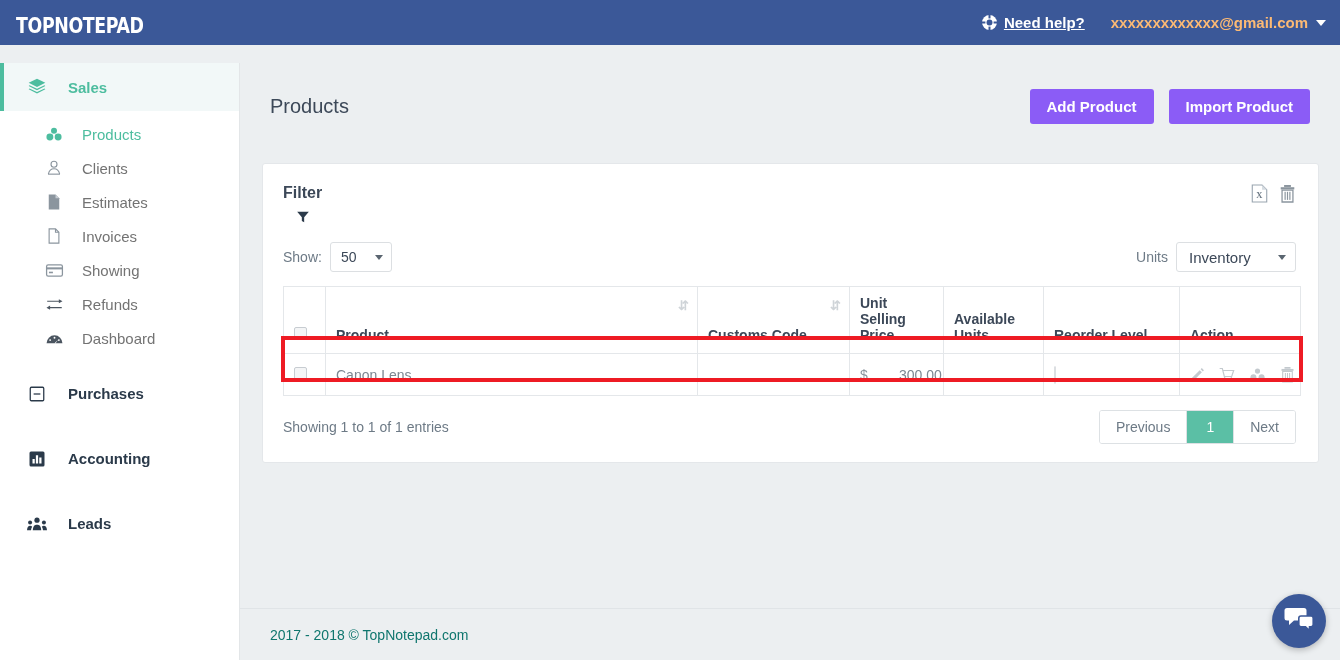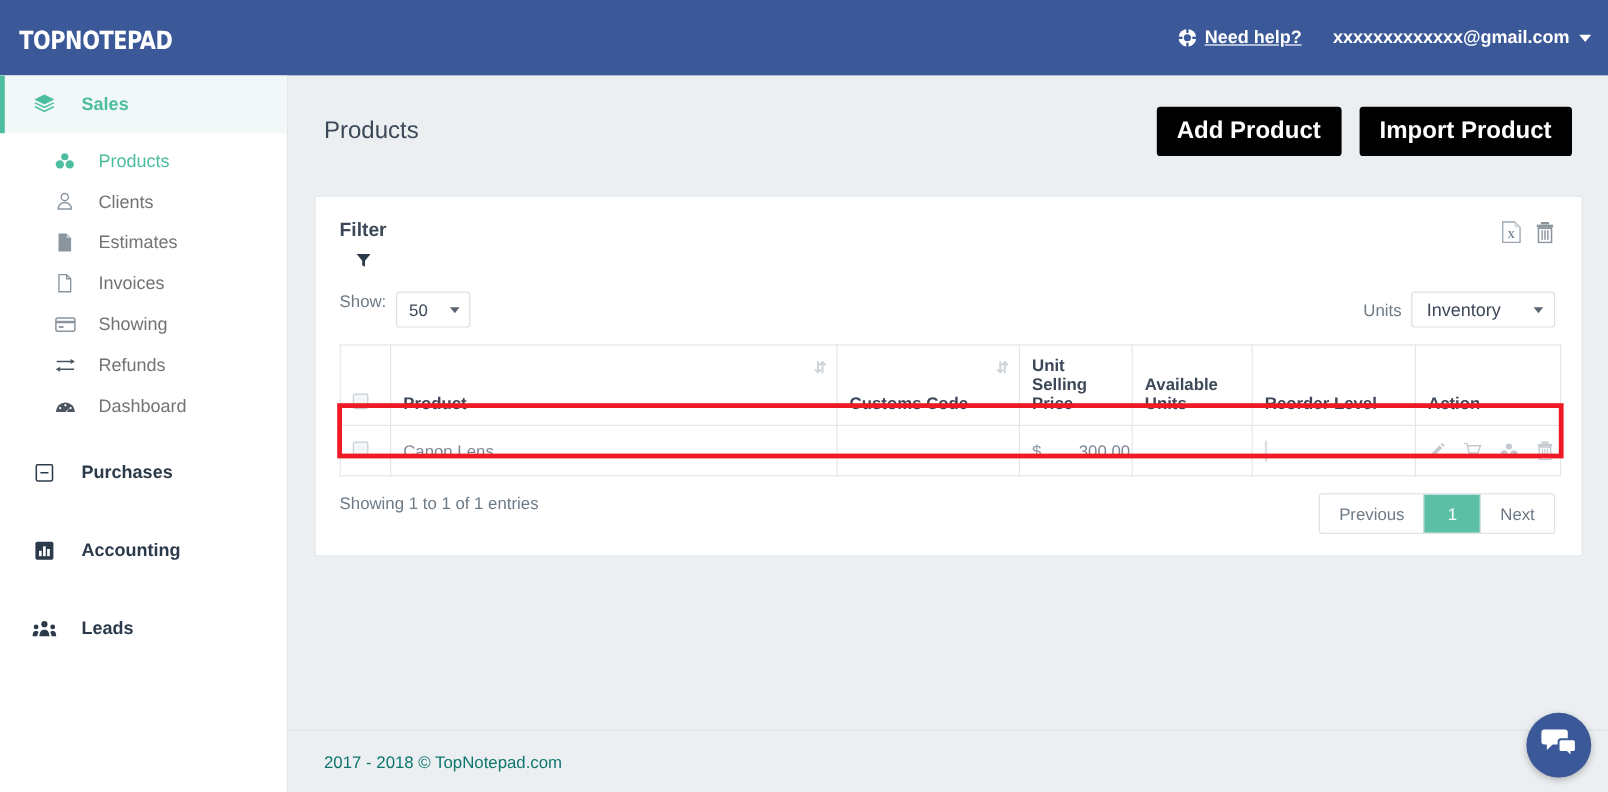--- a/index.html
+++ b/index.html
@@ -12,21 +12,21 @@
   }
   .app {
     position: relative;
     width: 1340px; height: 660px;
     background: #eceff1;
   }
 
   
   .topbar {
     position: absolute; top: 0; left: 0;
-    width: 1340px; height: 63px;
+    width: 1340px; height: 45px;
     background: #3b5898;
     display: flex; align-items: center;
     justify-content: space-between;
   }
   .logo {
     color: #ffffff;
     font-family: "DejaVu Sans Condensed", "Liberation Sans Narrow", "Liberation Sans", sans-serif;
     font-weight: bold;
     font-size: 30px;
     letter-spacing: -0.4px;
@@ -49,21 +49,21 @@
     display: flex; align-items: center;
     gap: 6px;
     cursor: pointer;
     white-space: nowrap;
     text-decoration: underline;
   }
   .lifebuoy {
     width: 17px; height: 17px; display: inline-block;
   }
   .user-menu {
-    color: #ffffff;
+    color: #fdba74;
     font-size: 15px;
     font-weight: bold;
     display: flex; align-items: center;
     gap: 8px;
     cursor: pointer;
     white-space: nowrap;
   }
   .caret-down {
     width: 0; height: 0;
     border-left: 5px solid transparent;
@@ -129,26 +129,26 @@
   .page-head {
     display: flex; align-items: center; justify-content: space-between;
     padding: 26px 30px 0 30px;
   }
   .page-title {
     font-size: 20px;
     color: #3c4858;
   }
   .head-buttons { display: flex; gap: 15px; }
   .btn-green {
-    background: #000000;
+    background: #8b5cf6;
     color: #ffffff;
     border: none;
     border-radius: 3px;
     font-family: "Liberation Sans", sans-serif;
-    font-size: 20px;
+    font-size: 15px;
     font-weight: bold;
     padding: 9px 17px;
     cursor: pointer;
     white-space: nowrap;
   }
 
   
   .panel {
     position: absolute;
     left: 22px; top: 100px;
@@ -169,21 +169,21 @@
     cursor: pointer;
     flex-direction: column;
   }
   .panel-tools { display: flex; align-items: center; gap: 11px; }
   .tool-icon { cursor: pointer; display: inline-flex; }
 
   .table-controls {
     display: flex; align-items: center; justify-content: space-between;
     padding: 14px 22px 8px 20px;
   }
-  .show-wrap { display: flex; align-items: flex-start; gap: 8px; }
+  .show-wrap { display: flex; align-items: center; gap: 8px; }
   .show-label { font-size: 14px; color: #6d7a86; }
   .view-wrap { display: flex; align-items: center; gap: 8px; }
   .view-label { font-size: 14px; color: #6d7a86; }
   .select-box {
     border: 1px solid #dcdfe2;
     border-radius: 3px;
     background: #ffffff;
     font-size: 14px;
     color: #3c4858;
     display: flex; align-items: center; justify-content: space-between;
@@ -259,21 +259,21 @@
     position: absolute;
     left: 281px; top: 336px;
     width: 1022px; height: 46px;
     border: 4px solid #ee1b24;
     pointer-events: none;
     z-index: 5;
   }
 
   
   .pager-row {
-    display: flex; align-items: flex-start; justify-content: space-between;
+    display: flex; align-items: center; justify-content: space-between;
     padding: 14px 22px 18px 20px;
   }
   .entries-text { font-size: 14px; color: #6d7a86; }
   .pager {
     display: flex;
     border: 1px solid #dde1e4;
     border-radius: 3px;
     overflow: hidden;
     background: #ffffff;
   }

